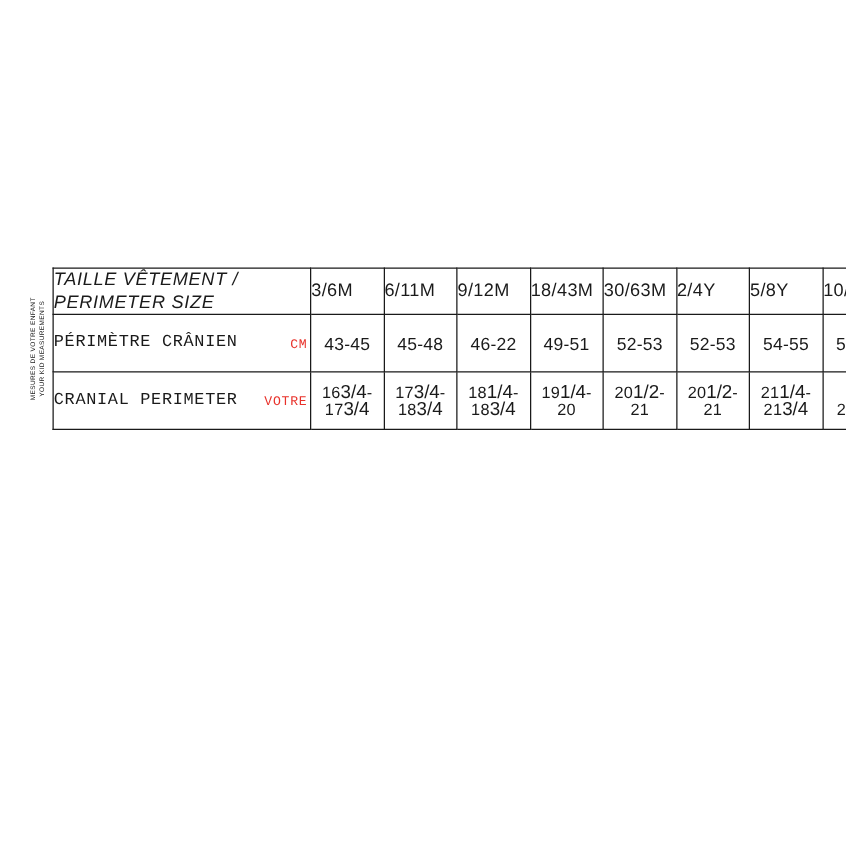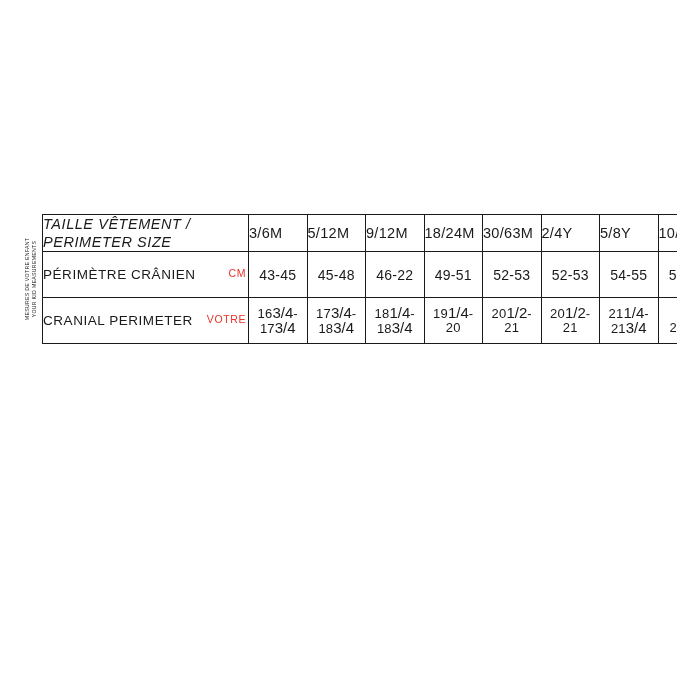--- a/index.html
+++ b/index.html
@@ -83,22 +83,23 @@
     font-weight: 400;
   }
 
   
   .row-label {
     padding: 0 8px 0 12px;
     height: 45px;
   }
   .row-label-inner {
     display: flex;
-    align-items: flex-start;
+    align-items: flex-end;
     justify-content: space-between;
+    font-family: Liberation Mono, monospace;
   }
   .row-label-text {
     font-size: 13.5px;
     letter-spacing: 0.55px;
   }
   .unit {
     color: #e8312a;
     font-size: 10.5px;
     letter-spacing: 0.6px;
     padding-right: 2px;
@@ -146,23 +147,23 @@
           <col class="c-size">
           <col class="c-size">
       </colgroup>
       <thead>
         <tr>
           <th class="hdr-label">
             <div>TAILLE VÊTEMENT /</div>
             <div>PERIMETER SIZE</div>
           </th>
           <th class="hdr-size">3/6M</th>
-          <th class="hdr-size">5/12M</th>
+          <th class="hdr-size">6/11M</th>
           <th class="hdr-size">9/12M</th>
-          <th class="hdr-size">18/24M</th>
+          <th class="hdr-size">18/43M</th>
           <th class="hdr-size">30/63M</th>
           <th class="hdr-size">2/4Y</th>
           <th class="hdr-size">5/8Y</th>
           <th class="hdr-size">10/14Y</th>
         </tr>
       </thead>
       <tbody>
         <tr>
           <td class="row-label">
             <div class="row-label-inner">

